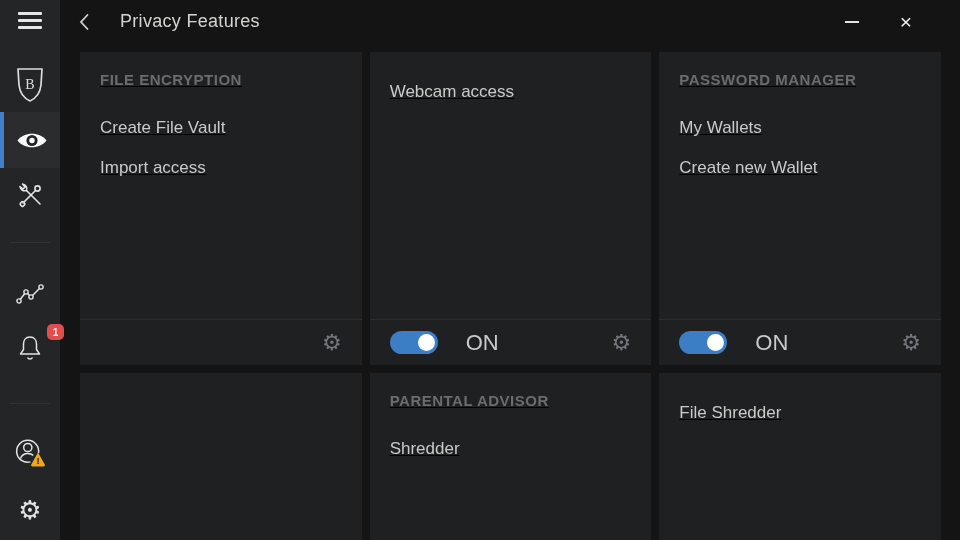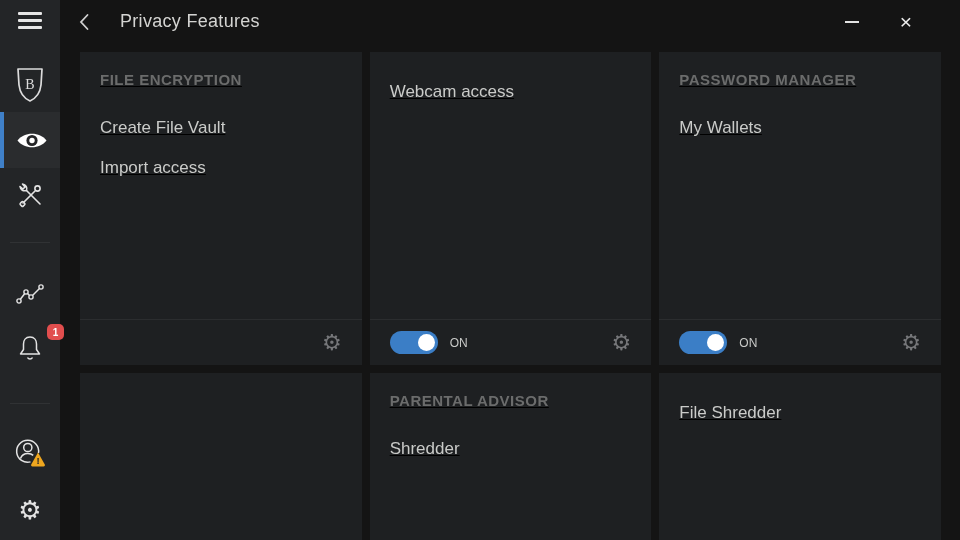--- a/index.html
+++ b/index.html
@@ -48,21 +48,21 @@
   .card { position:relative; background:#1e2022; padding:0 20px; overflow:hidden;text-decoration:underline; }
   .card-title { margin-top:19px; font-size:15px; font-weight:bold; color:#6b6c6c; letter-spacing:0.5px; }
   .card-link { display:block; font-size:17px; line-height:40px; color:#cacbc9; cursor:pointer; }
   .card-link.first { margin-top:20px; }
   .card-footer {
     position:absolute; left:0; right:0; bottom:0; height:46px;
     border-top:1px solid #2b2d2f; display:flex; align-items:center; padding:0 20px;
   }
   .toggle { position:relative; width:48px; height:23px; border-radius:12px; background:#3b7ec6; cursor:pointer; flex:0 0 auto; }
   .toggle .knob { position:absolute; top:3px; right:3px; width:17px; height:17px; border-radius:50%; background:#fff; }
-  .toggle-label { margin-left:12px; font-size:12px; color:#c9cac8; }
+  .toggle-label { margin-left:28px; font-size:22px; color:#c9cac8; }
   .card-gear { margin-left:auto; font-size:22px; color:#76777a; line-height:1; cursor:pointer; }
 </style>
 </head>
 <body>
 
 <aside class="sidebar">
 
   <div class="hamburger">
     <span class="bar"></span>
     <span class="bar"></span>
@@ -167,20 +167,21 @@
         <span class="knob"></span>
       </span>
       <span class="toggle-label">ON</span>
       <span class="card-gear">⚙</span>
     </div>
   </section>
 
   <section class="card">
     <h2 class="card-title">PASSWORD MANAGER</h2>
     <a class="card-link first">My Wallets</a>
+    <a class="card-link">Create new Wallet</a>
     <div class="card-footer">
       <span class="toggle">
         <span class="knob"></span>
       </span>
       <span class="toggle-label">ON</span>
       <span class="card-gear">⚙</span>
     </div>
   </section>
 
   <section class="card">

